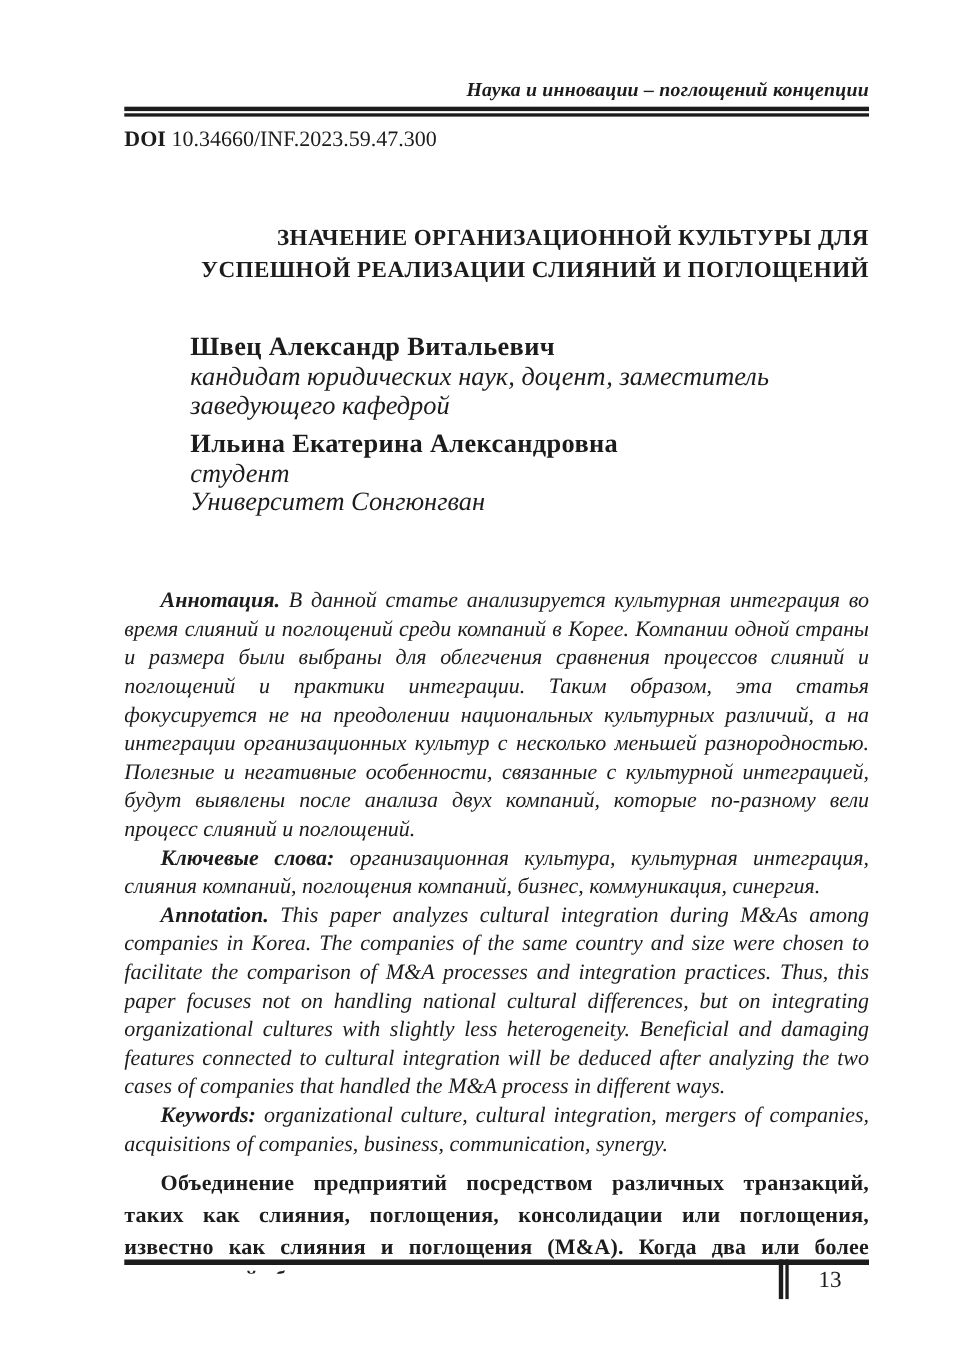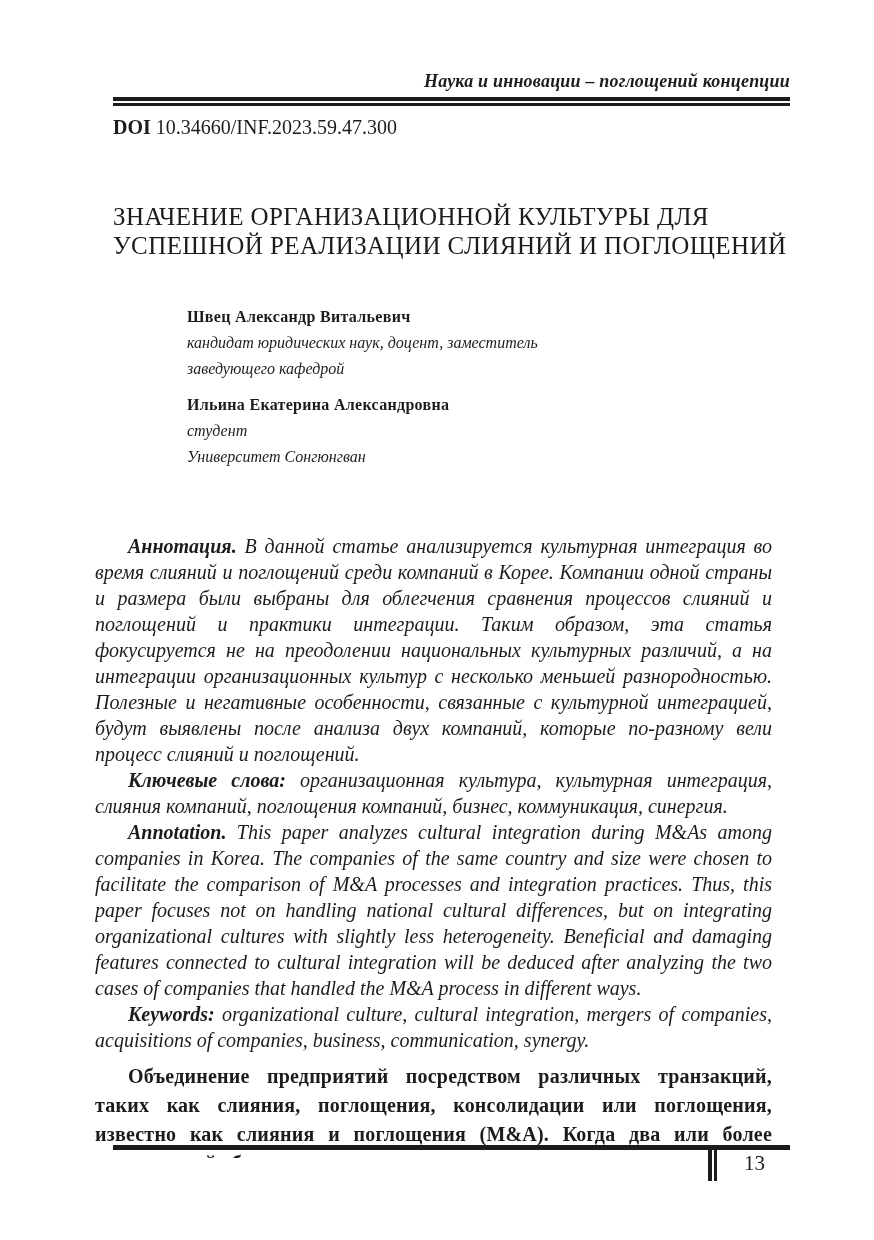--- a/index.html
+++ b/index.html
@@ -24,34 +24,34 @@
     border-top: 4px solid #1c1c1c;
     border-bottom: 3px solid #1c1c1c;
   }
   .doi-line {
     position: absolute; top: 116px; left: 113px;
     font-size: 20px;
   }
   .doi-line .doi-label { font-weight: bold; }
   .article-title {
     position: absolute; top: 202px; left: 113px; width: 677px;
-    text-align: left;
-    font-size: 25px; font-weight: normal;
+    text-align: right;
+    font-size: 21px; font-weight: bold;
     line-height: 29px;
     letter-spacing: 0.4px;
   }
   .authors {
-    position: absolute; top: 303px; left: 187px; width: 560px;
-    font-size: 16px;
+    position: absolute; top: 303px; left: 173px; width: 560px;
+    font-size: 24px;
   }
   .author-block + .author-block { margin-top: 9px; }
   .author-name { font-weight: bold; line-height: 27px; letter-spacing: 0.3px; }
   .author-line { font-style: italic; line-height: 26px; }
   .flow {
-    position: absolute; top: 533px; left: 95px; width: 677px;
+    position: absolute; top: 533px; left: 113px; width: 677px;
     font-size: 20px;
     height: 625px; overflow: hidden;
   }
   .flow p { text-align: justify; text-indent: 33px; margin: 0; }
   .abs { font-style: italic; line-height: 26px; }
   .abs .lead { font-weight: bold; }
   .body-para {
     font-weight: bold;
     line-height: 29px;
     letter-spacing: 0.2px;

